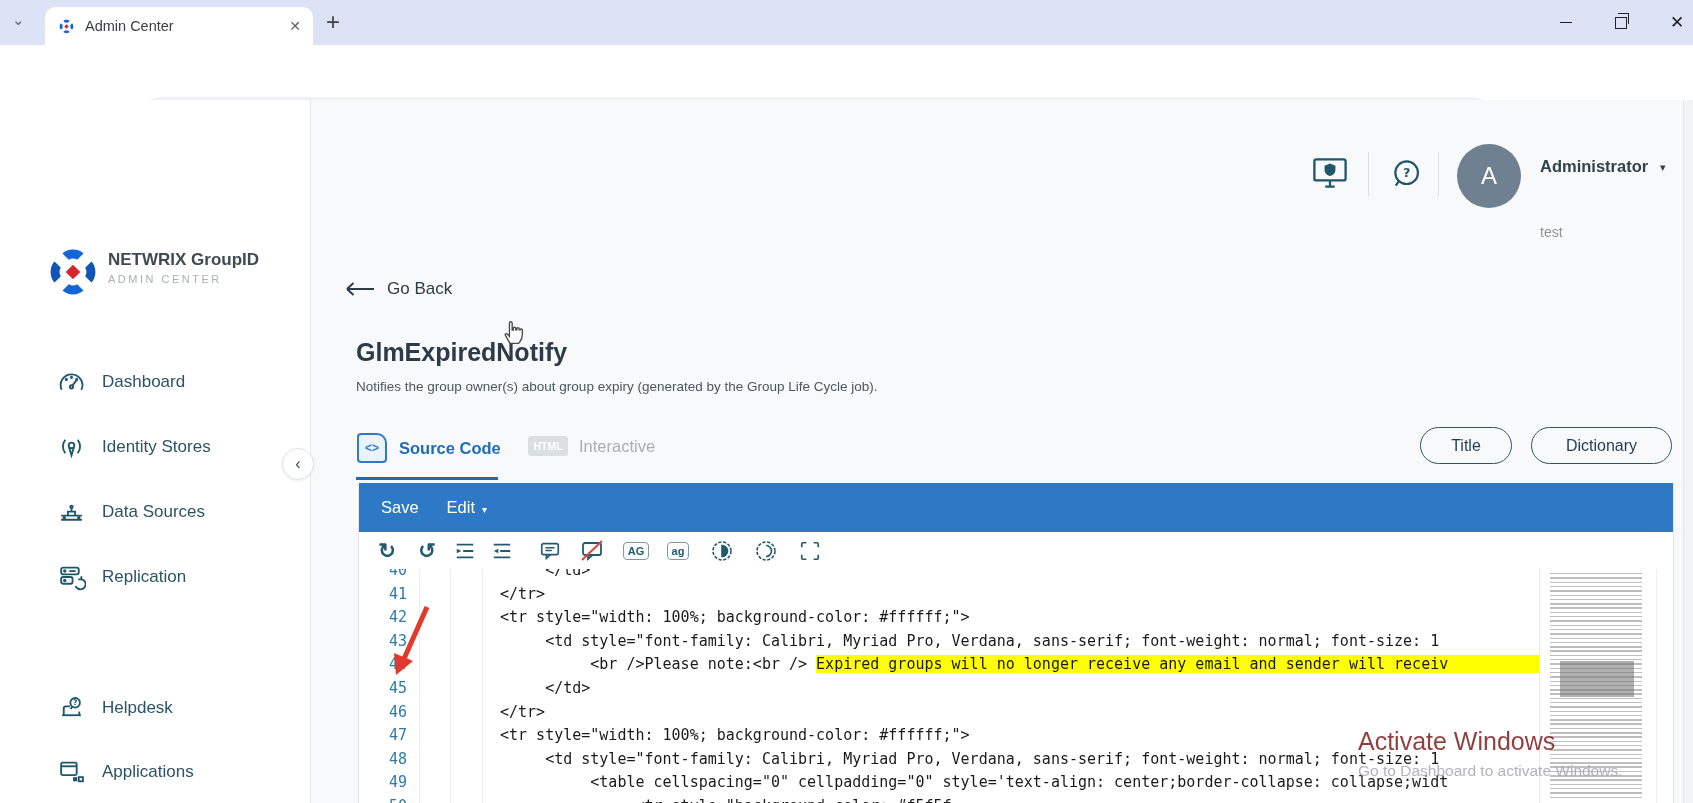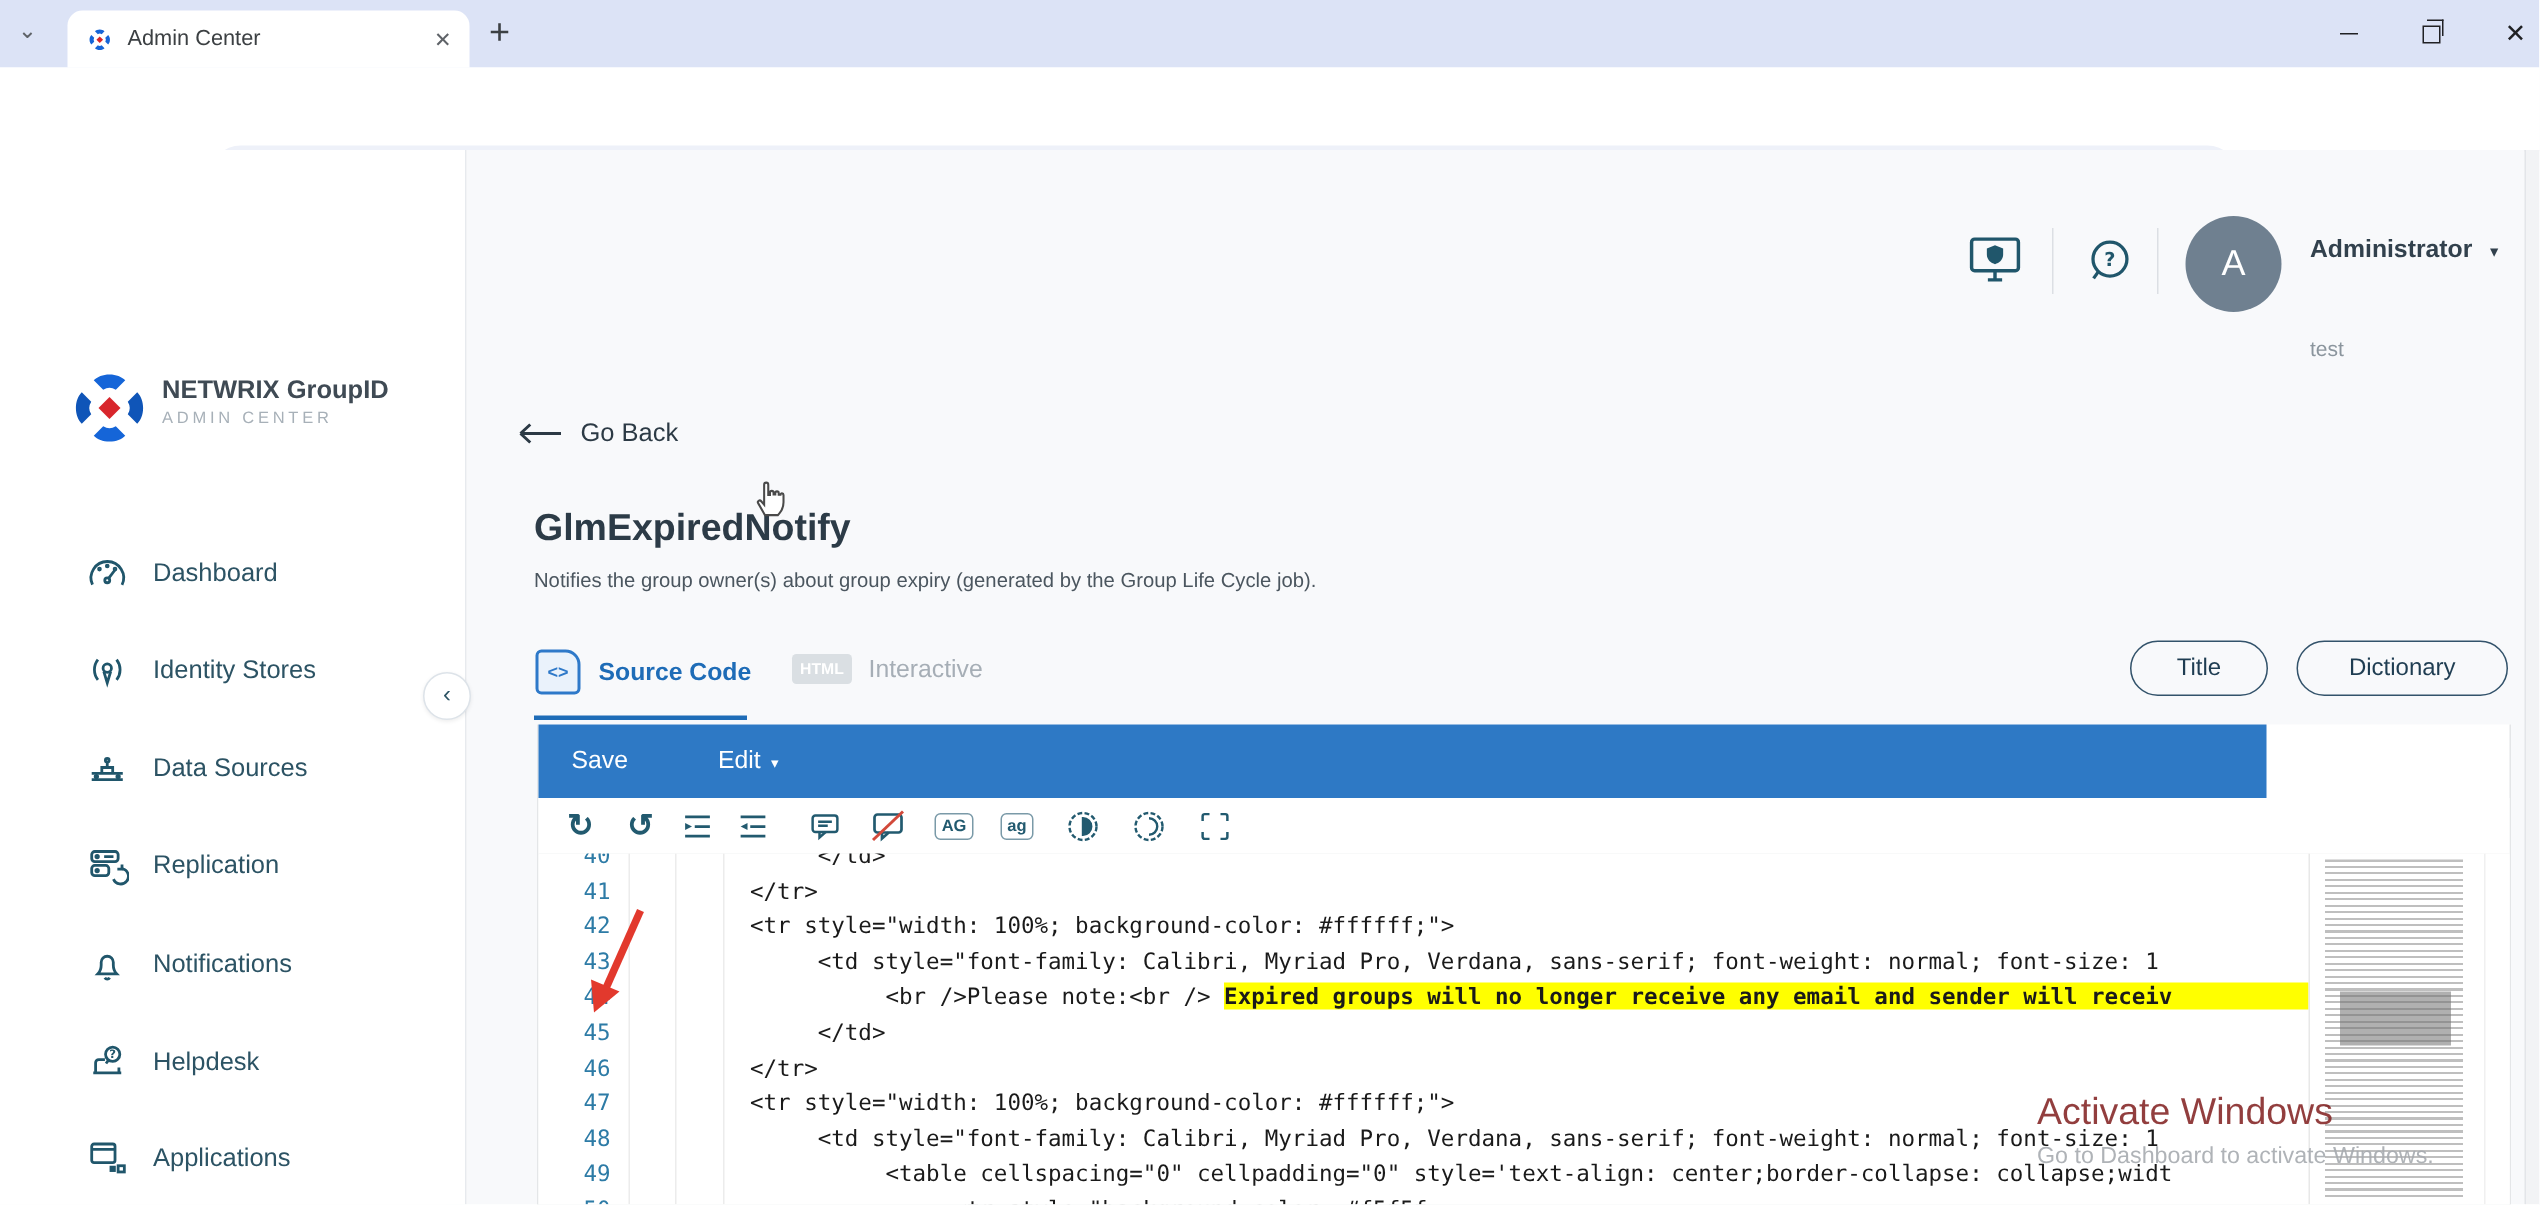--- a/index.html
+++ b/index.html
@@ -70,35 +70,35 @@
   .tab-int{left:528px;top:436px;display:flex;align-items:center;cursor:pointer;}
   .html-badge{width:40px;height:20px;background:#dadfe3;border-radius:3px;color:#fff;font-size:10.5px;
               font-weight:bold;display:flex;align-items:center;justify-content:center;}
   .int-label{margin-left:11px;font-size:16.5px;color:#a6aeb6;}
   .pill-btn{top:427px;height:37px;border:1px solid #33536b;border-radius:19px;background:transparent;
             font-size:16px;color:#1f3d52;display:flex;align-items:center;justify-content:center;cursor:pointer;
             font-family:"Liberation Sans",sans-serif;}
 
   
   .editor{left:358px;top:483px;width:1314px;height:320px;background:#fff;border:1px solid #e4e6e8;border-top:none;}
-  .ed-bluebar{position:absolute;left:0;top:0;width:1152px;height:49px;background:#2e79c5;display:flex;align-items:center;gap:32px;}
+  .ed-bluebar{position:absolute;left:0;top:0;width:1314px;height:49px;background:#2e79c5;display:flex;align-items:center;}
   .ed-menu{color:#fff;font-size:16.5px;padding:6px 14px;border-radius:5px 5px 0 0;cursor:pointer;}
   .ed-menu.first{margin-left:8px;}
   .ed-caret{font-size:10px;margin-left:7px;}
   .ed-toolbar{position:absolute;left:0;top:49px;width:1314px;height:37px;background:#fff;
               border-bottom:1px solid #e4e6e8;display:flex;align-items:center;}
   .tbtn{width:32px;height:28px;display:flex;align-items:center;justify-content:center;cursor:pointer;color:#225a6f;}
   .tbadge{font-size:11px;font-weight:bold;color:#225a6f;border:1px solid #7a9aa8;border-radius:4px;padding:2px 4px;}
   .code-area{position:absolute;left:0;top:86px;width:1314px;height:234px;background:#fff;overflow:hidden;}
   .gline{position:absolute;top:0;bottom:0;width:1px;background:#ececec;}
   .cline{position:absolute;left:0;width:1314px;height:24px;white-space:pre;
          font-family:"DejaVu Sans Mono","Liberation Mono",monospace;font-size:15px;line-height:24px;}
   .lnum{position:absolute;left:0;top:0;width:48px;text-align:right;color:#2d7ba6;}
   .ctext{position:absolute;left:141px;top:0;color:#1a1a1a;}
-  .hl{background:#ffff00;font-weight:bold;padding-right:130px;}
+  .hl{background:#ffff00;font-weight:normal;padding-right:130px;}
   .red-arrow{position:absolute;left:28px;top:32px;}
   .minimap{position:absolute;left:1180px;top:0;width:117px;height:234px;background:#fff;border-left:1px solid #e8e8e8;}
   .mm-stripes{position:absolute;left:10px;top:4px;width:92px;height:226px;opacity:.75;
     background:repeating-linear-gradient(#a9a9a9 0 1.4px,transparent 1.4px 4.3px);}
   .mm-block{position:absolute;left:20px;top:92px;width:74px;height:36px;background:#6f6f6f;opacity:.55;}
   .mm-scroll{position:absolute;left:1297px;top:0;width:17px;height:234px;background:#fff;border-left:1px solid #f0f0f0;}
   .watermark1{left:1358px;top:727px;font-size:25px;color:#7f1d1d;opacity:.85;z-index:40;}
   .watermark2{left:1358px;top:762px;font-size:15.5px;color:#a7abb0;opacity:.9;z-index:40;}
   .right-scroll{left:1683px;top:100px;width:10px;height:703px;background:#f2f3f5;border-left:1px solid #e3e5e9;}
   svg{display:block;}
@@ -219,27 +219,20 @@
         <rect x="4" y="4.5" width="17" height="6.5" rx="2"></rect>
           <rect x="4" y="13.5" width="11" height="6.5" rx="2"></rect>
         <circle cx="7.5" cy="7.8" r=".8" fill="#20566b"></circle>
           <circle cx="7.5" cy="16.8" r=".8" fill="#20566b"></circle>
           <path d="M12 7.8h6"></path>
         <path d="M23.5 15.5a5 5 0 1 1-5.5 6.8"></path>
           <path d="M23.5 12.8v3h-3"></path>
       </svg>
       <span class="nav-label">Replication</span>
     </div>
-    <div class="abs nav-item" style="top:521px">
-      <svg width="29" height="29" viewBox="0 0 28 28" fill="none" stroke="#20566b" stroke-width="1.8">
-        <path d="M8 19.5h12c-1.7-1.7-2.1-3.4-2.1-5.6v-1.8a3.9 3.9 0 1 0-7.8 0v1.8c0 2.2-.4 3.9-2.1 5.6z"></path>
-        <path d="M12.4 22a1.9 1.9 0 0 0 3.2 0"></path>
-      </svg>
-      <span class="nav-label">Notifications</span>
-    </div>
     <div class="abs nav-item" style="top:586px">
       <svg width="29" height="29" viewBox="0 0 28 28" fill="none" stroke="#20566b" stroke-width="1.8">
         <path d="M5 20.5h18"></path>
           <path d="M6.5 20.5v-6.5a2 2 0 0 1 2-2h4"></path>
           <path d="M21.5 17v3.5"></path>
         <circle cx="17.5" cy="8.5" r="4.6"></circle>
           <path d="M14.8 12.3l-1.6 2.2"></path>
         <text x="17.5" y="11" text-anchor="middle" font-size="7.5" fill="#20566b" stroke="none" font-family="'DejaVu Sans',sans-serif" font-weight="bold">?</text>
       </svg>
       <span class="nav-label">Helpdesk</span>

